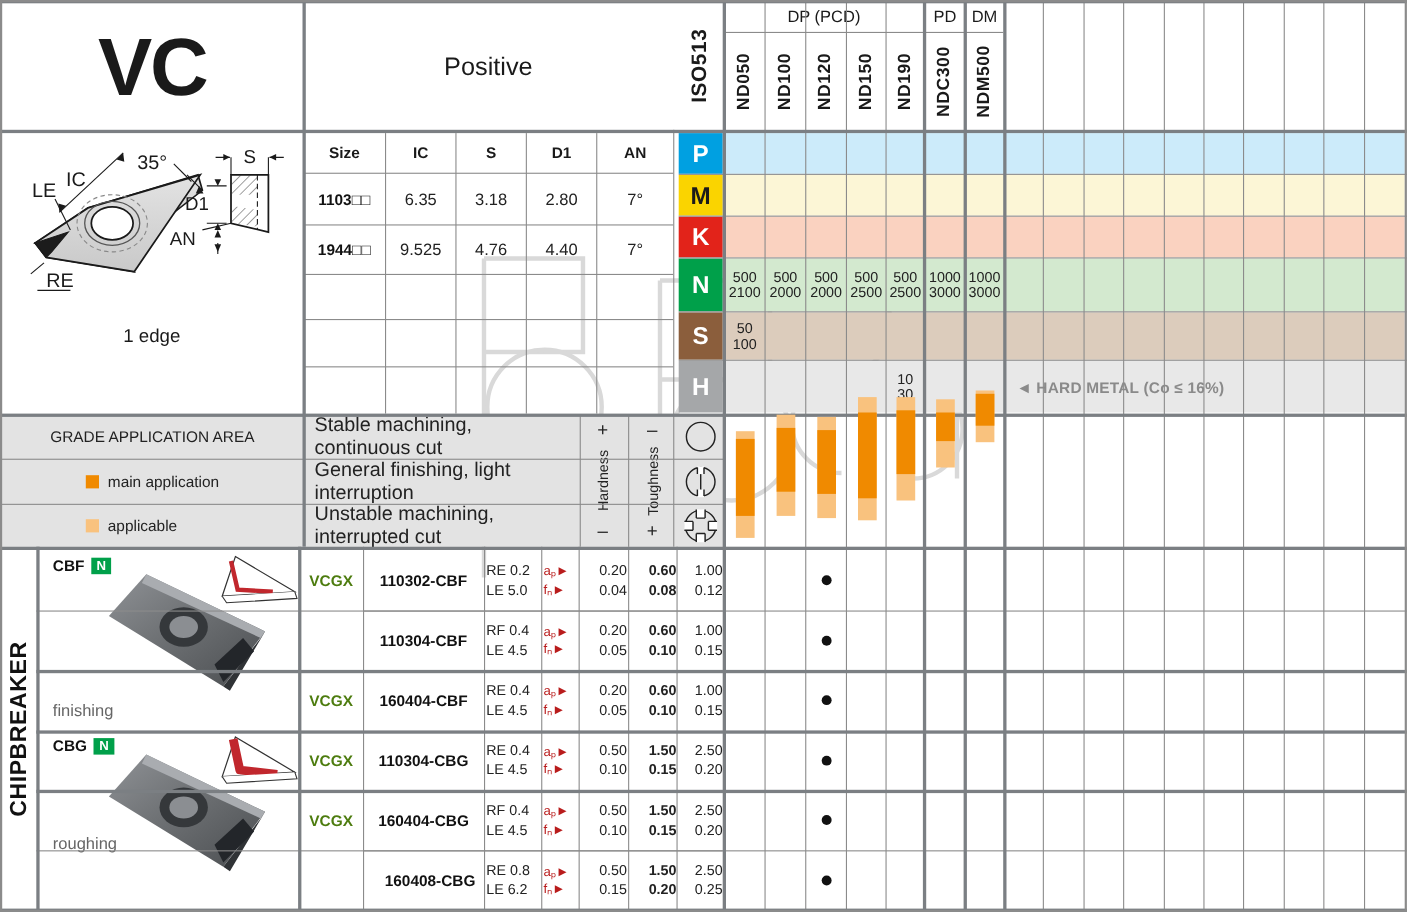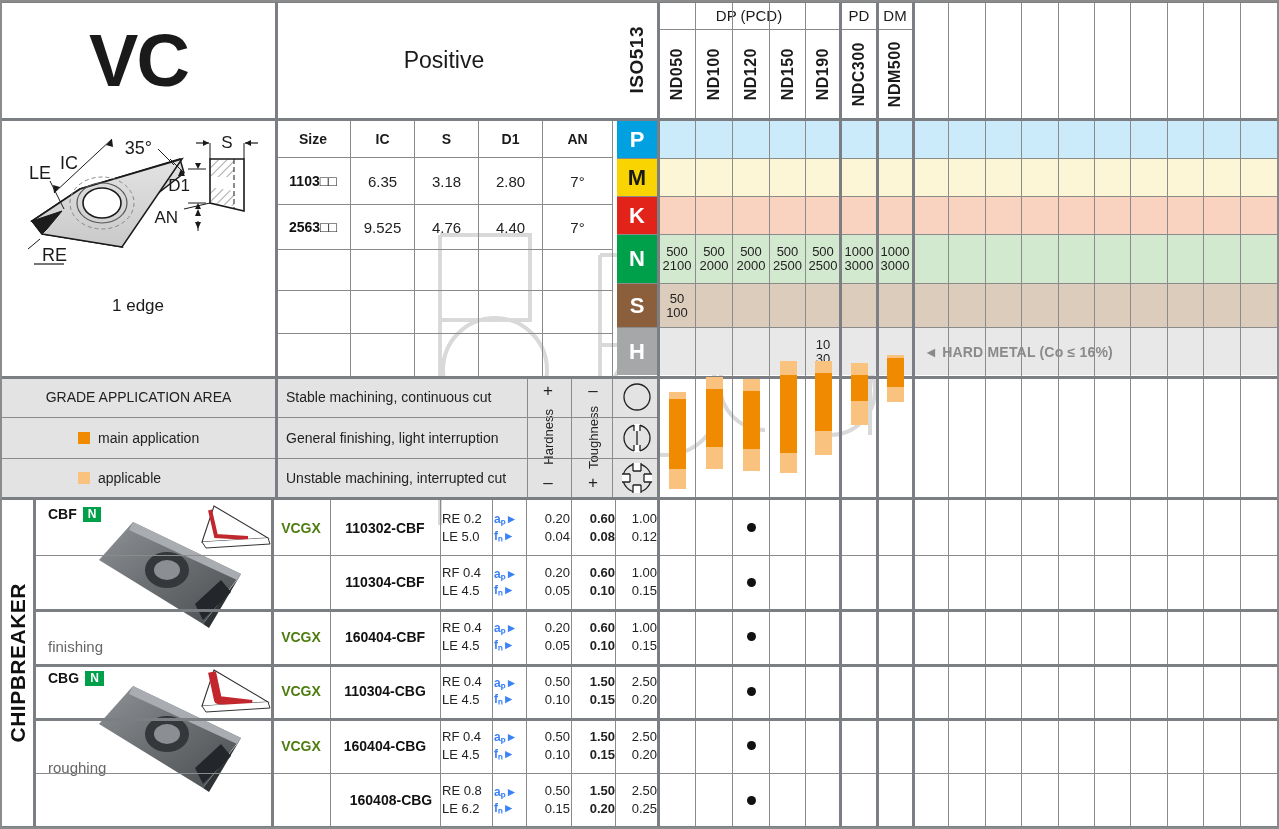--- a/index.html
+++ b/index.html
@@ -84,21 +84,21 @@
     height:100%;
   }
 
   .hardmetal {
     font-size: 14px; font-weight: bold; color: #8a8a8a; letter-spacing: .2px;
   }
 
   
   .gaa-band { background: #E3E3E3; }
   .gaa-label { font-size: 14px; color: #222; }
-  .gaa-desc  { font-size: 14px; color: #222; }
+  .gaa-desc  { font-size: 18px; color: #222; }
   .legend-sw { width: 12px; height: 12px; display:inline-block; margin-right: 8px; }
   .sw-main { background: #F08A00; }
   .sw-app  { background: #F9C27E; }
 
   .ht-vert {
     writing-mode: vertical-rl; transform: rotate(180deg);
     font-size: 13px; color: #222;
   }
   .pm { font-size: 17px; color: #222; font-weight: normal; }
 
@@ -115,21 +115,21 @@
   .cb-code { font-size: 14px; font-weight: bold; color: #111; }
   .cb-n {
     background: #00A04A; color:#fff; font-size: 12px; font-weight: bold;
     padding: 1px 5px; margin-left: 6px; display:inline-block; line-height: 13px;
   }
   .cb-use { font-size: 15px; color: #666; }
   .cb-series { font-size: 14px; font-weight: bold; color: #4d7c0f; }
   .cb-desig  { font-size: 14px; font-weight: bold; color: #111; }
 
   .num-re { font-size: 13px; color: #222; line-height: 1.35; text-align: left; }
-  .num-ap { font-size: 12px; color: #3b82f6; line-height: 1.35; text-align: center; font-weight: bold; }
+  .num-ap { font-size: 12px; color: #b91c1c; line-height: 1.35; text-align: center; }
   .num-v  { font-size: 13px; color: #222; line-height: 1.35; text-align: right; }
   .num-v.b { font-weight: bold; }
 
   .dot {
     width: 9px; height: 9px; border-radius: 50%; background: #111;
     position:absolute; z-index: 6;
   }
   .outer-frame { position:absolute; left:0; top:0; width:1279px; height:829px;
                  border: 2px solid #8b8b8b; z-index: 20; pointer-events:none; }
 </style>
@@ -294,21 +294,21 @@
     <span class="dim-c">3.18</span>
     </div>
   <div class="abs ctr" style="left:479px;top:158px;width:63px;height:46px;">
     <span class="dim-c">2.80</span>
     </div>
   <div class="abs ctr" style="left:543px;top:158px;width:69px;height:46px;">
     <span class="dim-c">7°</span>
     </div>
 
   <div class="abs ctr" style="left:276px;top:205px;width:74px;height:44px;">
-    <span class="dim-sz">2563□□</span>
+    <span class="dim-sz">1944□□</span>
     </div>
   <div class="abs ctr" style="left:351px;top:205px;width:63px;height:44px;">
     <span class="dim-c">9.525</span>
     </div>
   <div class="abs ctr" style="left:415px;top:205px;width:63px;height:44px;">
     <span class="dim-c">4.76</span>
     </div>
   <div class="abs ctr" style="left:479px;top:205px;width:63px;height:44px;">
     <span class="dim-c">4.40</span>
     </div>

